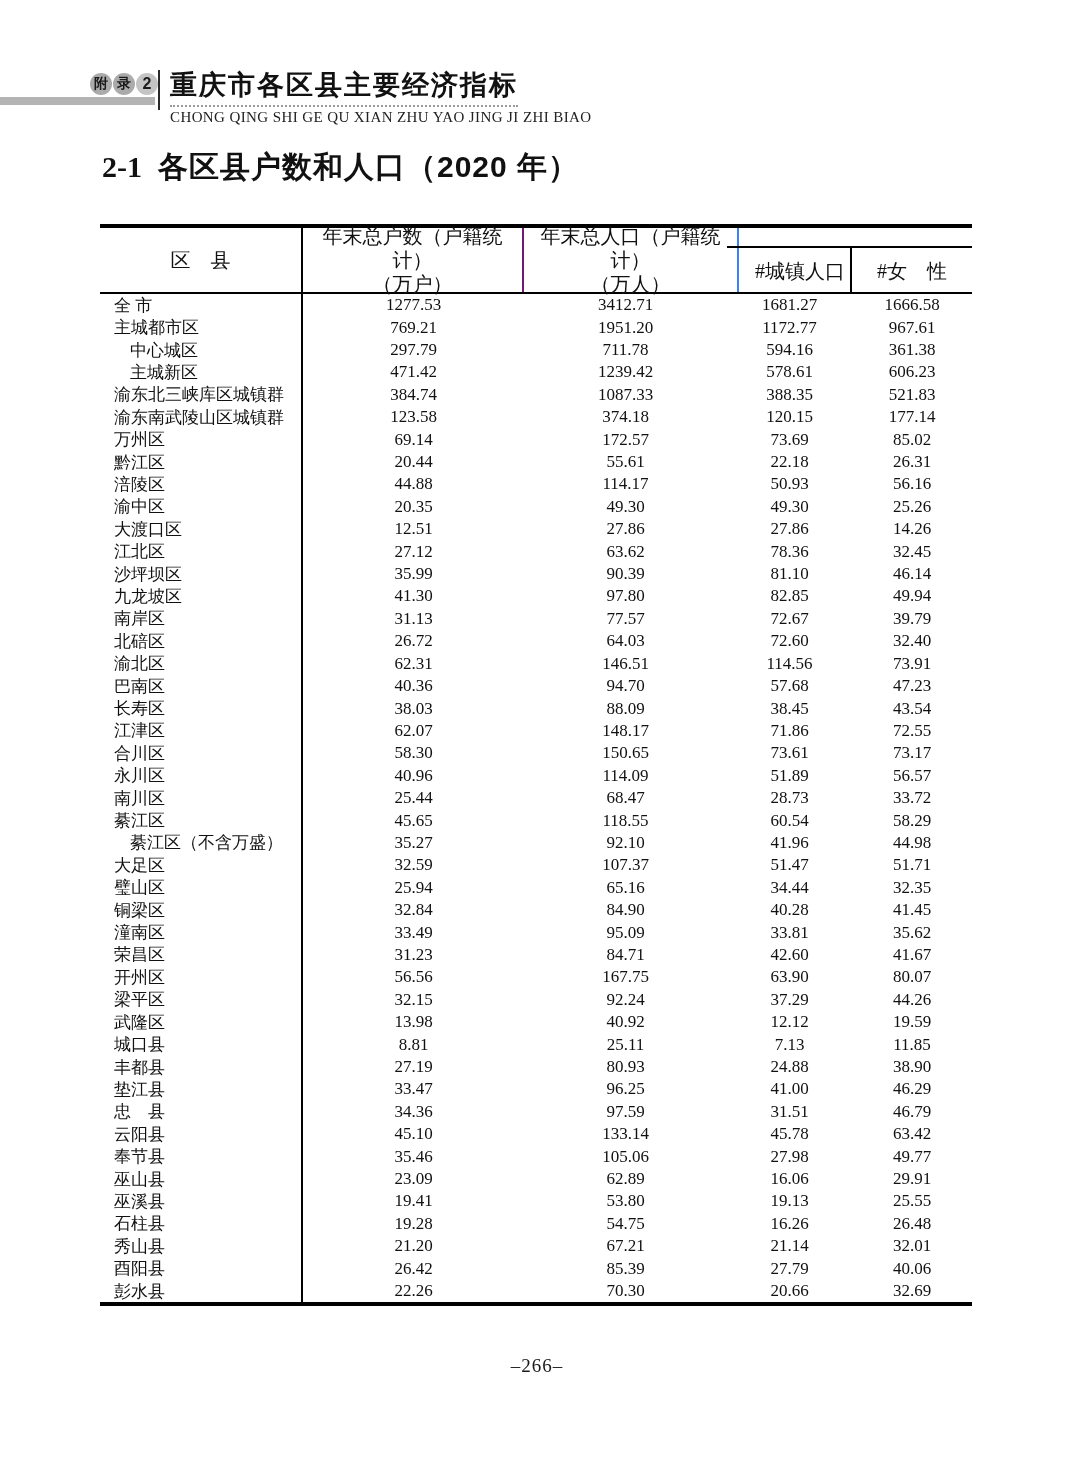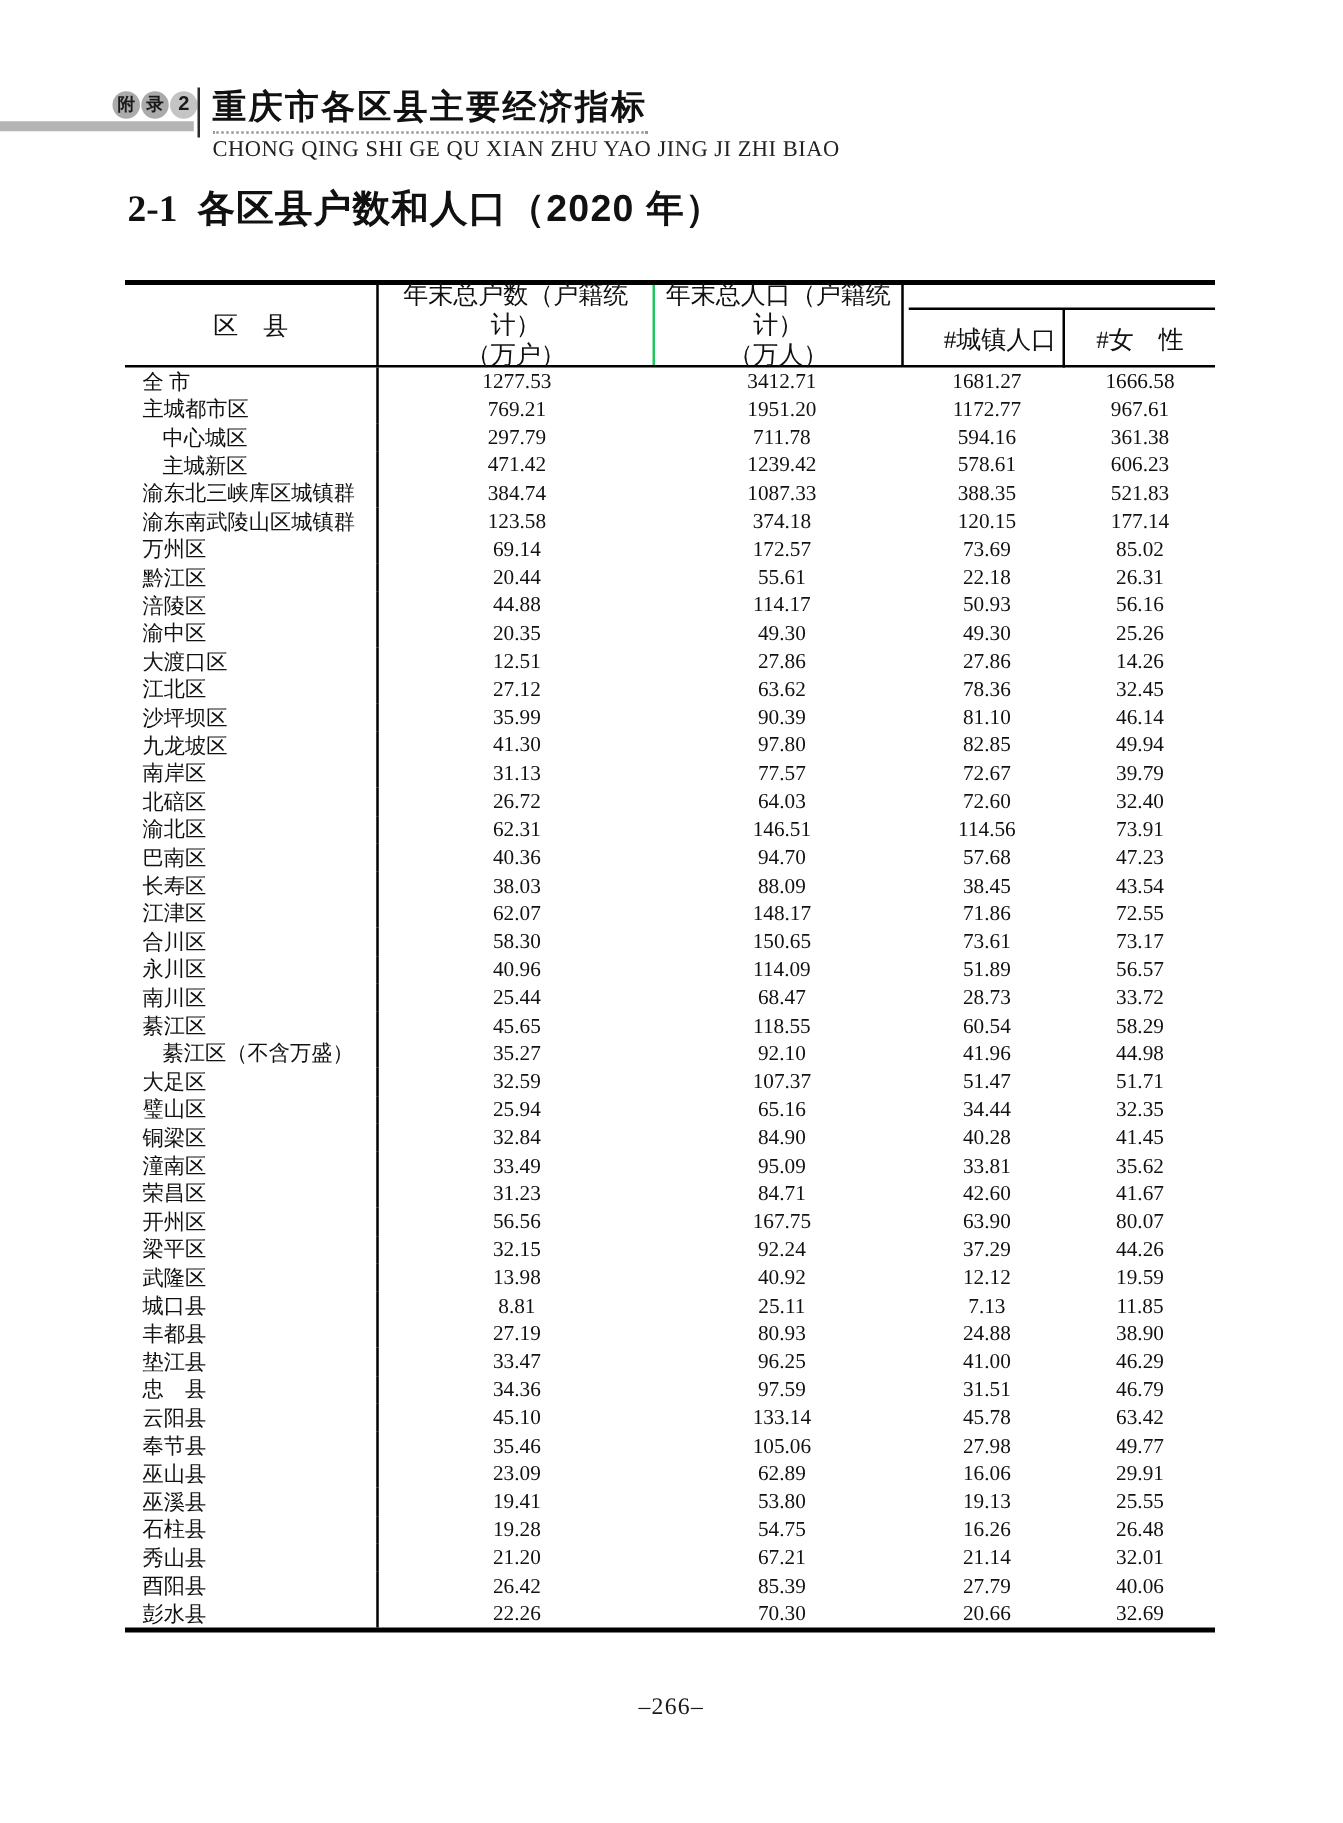--- a/index.html
+++ b/index.html
@@ -48,21 +48,21 @@
     font-family: "Liberation Sans", "DejaVu Sans", sans-serif;
     font-weight: bold;
     font-size: 27px;
     letter-spacing: 2px;
     color: #111;
     border-bottom: 2px dotted #999;
     padding-bottom: 2px;
   }
   .head-pinyin {
     margin-top: 2px;
-    font-size: 18px;
+    font-size: 15px;
     letter-spacing: 0.4px;
     color: #222;
     white-space: nowrap;
   }
 
   
   .section-title {
     position: absolute;
     left: 102px; top: 147px;
     font-size: 30px;
@@ -82,22 +82,22 @@
     box-sizing: content-box;
   }
   .thead {
     position: relative;
     height: 64px;
     border-bottom: 2px solid #000;
     font-size: 20px;
   }
   .th { position: absolute; box-sizing: border-box; display: flex; align-items: center; justify-content: center; text-align: center; }
   .th.c1 { left: 0; top: 0; width: 203px; height: 64px; border-right: 2px solid #000; }
-  .th.c2 { left: 203px; top: 0; width: 221px; height: 64px; flex-direction: column; border-right: 2px solid #22c55e; line-height: 24px; }
-  .th.c3 { left: 424px; top: 0; width: 199px; height: 64px; flex-direction: column; border-right: 2px solid #000000; line-height: 24px; }
+  .th.c2 { left: 203px; top: 0; width: 221px; height: 64px; flex-direction: column; border-right: 2px solid #701a75; line-height: 24px; }
+  .th.c3 { left: 424px; top: 0; width: 215px; height: 64px; flex-direction: column; border-right: 2px solid #3b82f6; line-height: 24px; }
   .th-group { position: absolute; left: 627px; top: 0; width: 245px; height: 64px; }
   .th-pair {
     position: absolute; left: 0; top: 18px;
     width: 245px; height: 46px;
     border-top: 2px solid #000;
     display: flex;
   }
   .th-pair .sub { box-sizing: border-box; display: flex; align-items: center; justify-content: center; }
   .th-pair .sub.c4 { width: 125px; border-right: 2px solid #000; padding-left: 23px; }
   .th-pair .sub.c5 { width: 120px; }

